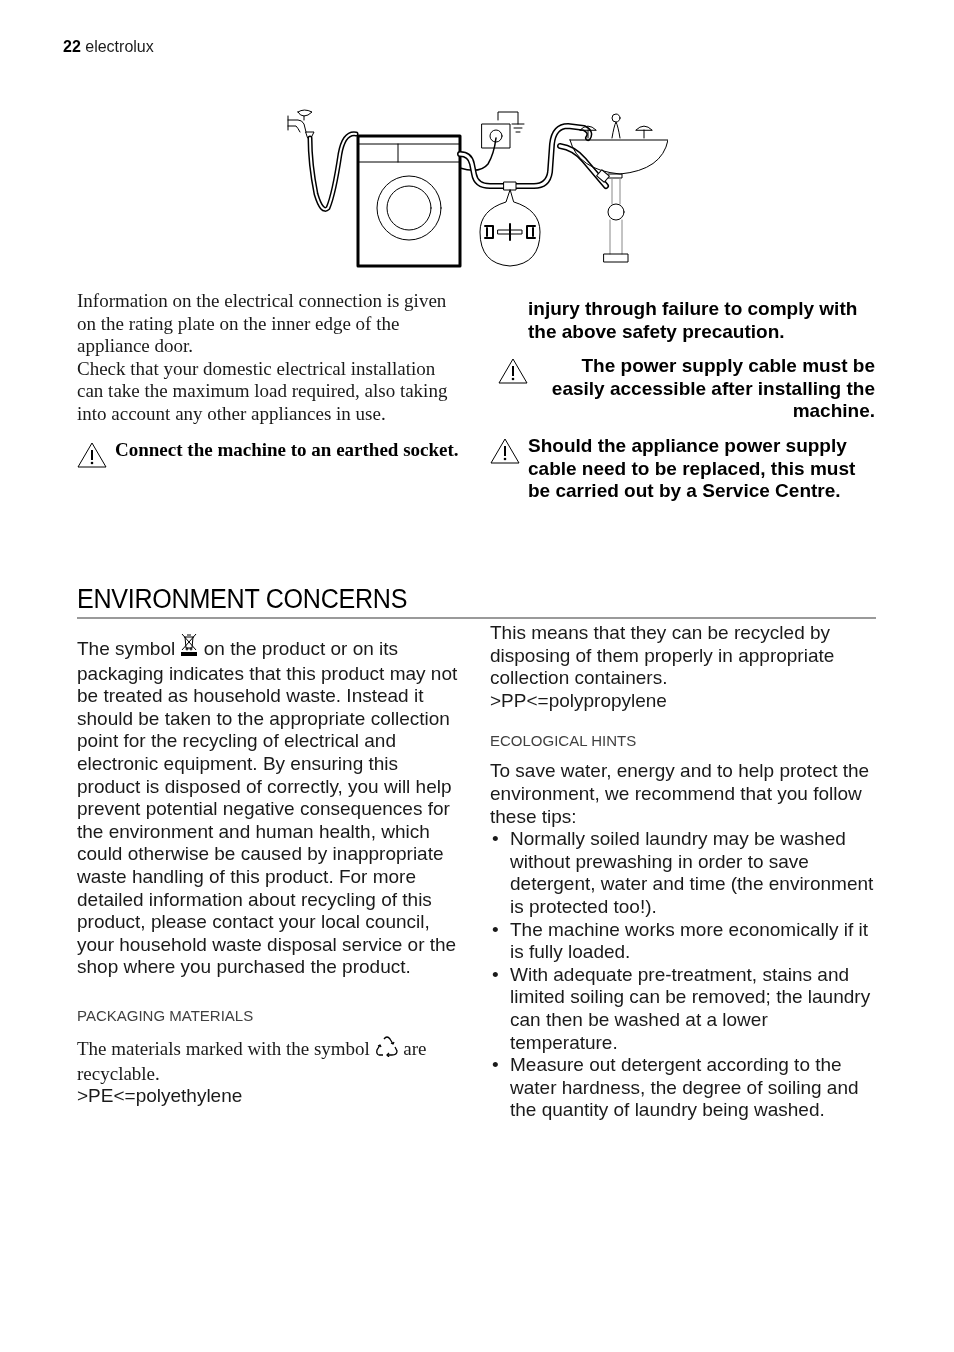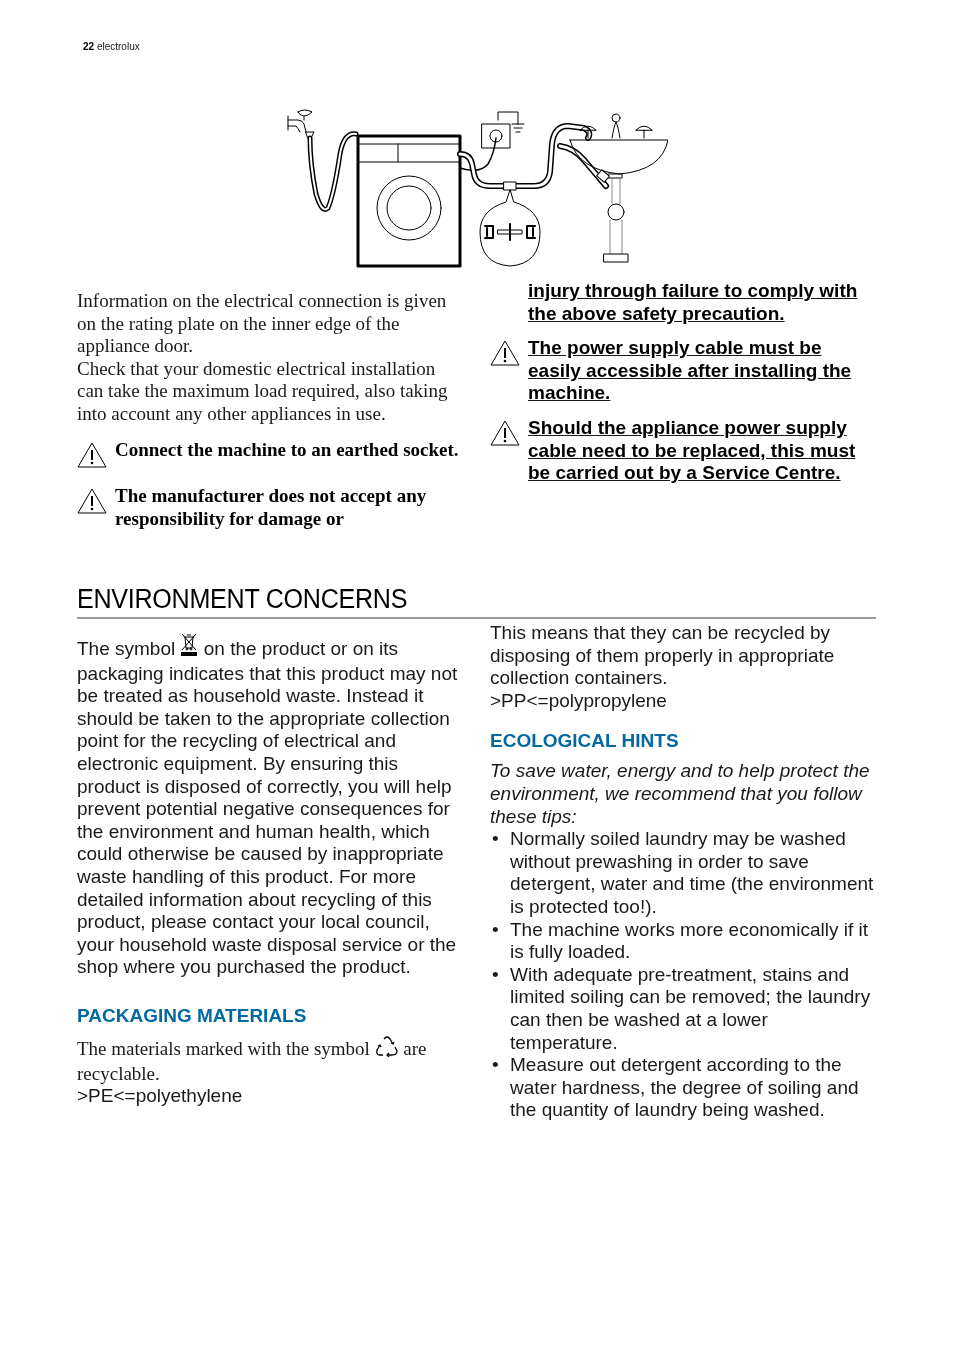--- a/index.html
+++ b/index.html
@@ -4,22 +4,22 @@
 <style>
   * { margin: 0; padding: 0; box-sizing: border-box; }
   html, body { width: 954px; height: 1352px; background: #ffffff; }
   body {
     position: relative;
     font-family: "Liberation Sans", sans-serif;
     color: #1a1a1a;
     overflow: hidden;
   }
   .page-header {
-    position: absolute; left: 83px; top: 37px;
-    font-size: 10px; line-height: 20px; color: #1a1a1a;
+    position: absolute; left: 63px; top: 37px;
+    font-size: 16px; line-height: 20px; color: #1a1a1a;
   }
   .page-header .num { font-weight: bold; color: #000; }
   .figure {
     position: absolute; left: 284px; top: 104px; width: 384px; height: 168px;
   }
   .col {
     position: absolute; width: 385px;
     font-size: 19px; line-height: 22.6px;
   }
   .col p { margin: 0; }
@@ -34,21 +34,21 @@
     position: absolute; left: 77px; top: 583px;
     font-size: 27px; line-height: 32px; color: #000;
     transform: scaleX(0.93); transform-origin: left;
     letter-spacing: -0.3px;
   }
   .section-rule {
     position: absolute; left: 77px; top: 617px; width: 799px; height: 2px;
     background: #9a9a9a;
   }
   .subhead {
-    font-weight: bold; color: #0369a1; font-size: 19px; line-height: 22px;
+    font-weight: normal; color: #404040; font-size: 15px; line-height: 22px;
   }
   ul.tips { list-style: none; }
   ul.tips li { position: relative; padding-left: 20px; }
   ul.tips li .bullet {
     position: absolute; left: 2px; top: 0;
   }
   .inline-icon { display: inline-block; vertical-align: -2px; }
 </style>
 </head>
 <body>
@@ -130,36 +130,26 @@
     <span class="icon">
       <svg width="30" height="26" viewBox="0 0 30 26">
           <path d="M15 1 L29 25 L1 25 Z" fill="none" stroke="#000" stroke-width="1"></path>
           <rect x="14" y="8" width="2" height="10" fill="#000"></rect>
           <circle cx="15" cy="21" r="1.3" fill="#000"></circle>
         </svg>
     </span>
     <span class="txt">Connect the machine to an earthed socket.</span>
   </div>
 
-  <div class="warn" style="margin-top:12px;">
-    <span class="icon">
-      <svg width="30" height="26" viewBox="0 0 30 26">
-          <path d="M15 1 L29 25 L1 25 Z" fill="none" stroke="#000" stroke-width="1"></path>
-          <rect x="14" y="8" width="2" height="10" fill="#000"></rect>
-          <circle cx="15" cy="21" r="1.3" fill="#000"></circle>
-        </svg>
-    </span>
-    <span class="txt">The manufacturer does not accept any responsibility for damage or</span>
-  </div>
-</div>
-
-<div class="col" style="left:490px; top:280px;text-decoration:underline;">
+</div>
+
+<div class="col" style="left:490px; top:298px;">
   <p class="cont">injury through failure to comply with the above safety precaution.</p>
 
-  <div class="warn" style="margin-top:12px;">
+  <div class="warn" style="margin-top:12px;text-align:right;">
     <span class="icon">
       <svg width="30" height="26" viewBox="0 0 30 26">
           <path d="M15 1 L29 25 L1 25 Z" fill="none" stroke="#000" stroke-width="1"></path>
           <rect x="14" y="8" width="2" height="10" fill="#000"></rect>
           <circle cx="15" cy="21" r="1.3" fill="#000"></circle>
         </svg>
     </span>
     <span class="txt">The power supply cable must be easily accessible after installing the machine.</span>
   </div>
 
@@ -213,21 +203,21 @@
     <span>are recyclable.</span>
   </p>
   <p>&gt;PE&lt;=polyethylene</p>
 </div>
 
 <div class="col" style="left:490px; top:622px;">
   <p>This means that they can be recycled by disposing of them properly in appropriate collection containers.</p>
   <p>&gt;PP&lt;=polypropylene</p>
 
   <div class="subhead" style="margin-top:18px;">ECOLOGICAL HINTS</div>
-  <p style="margin-top:8px;font-style:italic;">To save water, energy and to help protect the environment, we recommend that you follow these tips:</p>
+  <p style="margin-top:8px;">To save water, energy and to help protect the environment, we recommend that you follow these tips:</p>
 
   <ul class="tips">
     <li><span class="bullet">•</span><span>Normally soiled laundry may be washed without prewashing in order to save detergent, water and time (the environment is protected too!).</span></li>
     <li><span class="bullet">•</span><span>The machine works more economically if it is fully loaded.</span></li>
     <li><span class="bullet">•</span><span>With adequate pre-treatment, stains and limited soiling can be removed; the laundry can then be washed at a lower temperature.</span></li>
     <li><span class="bullet">•</span><span>Measure out detergent according to the water hardness, the degree of soiling and the quantity of laundry being washed.</span></li>
   </ul>
 </div>
 
 </body></html>

